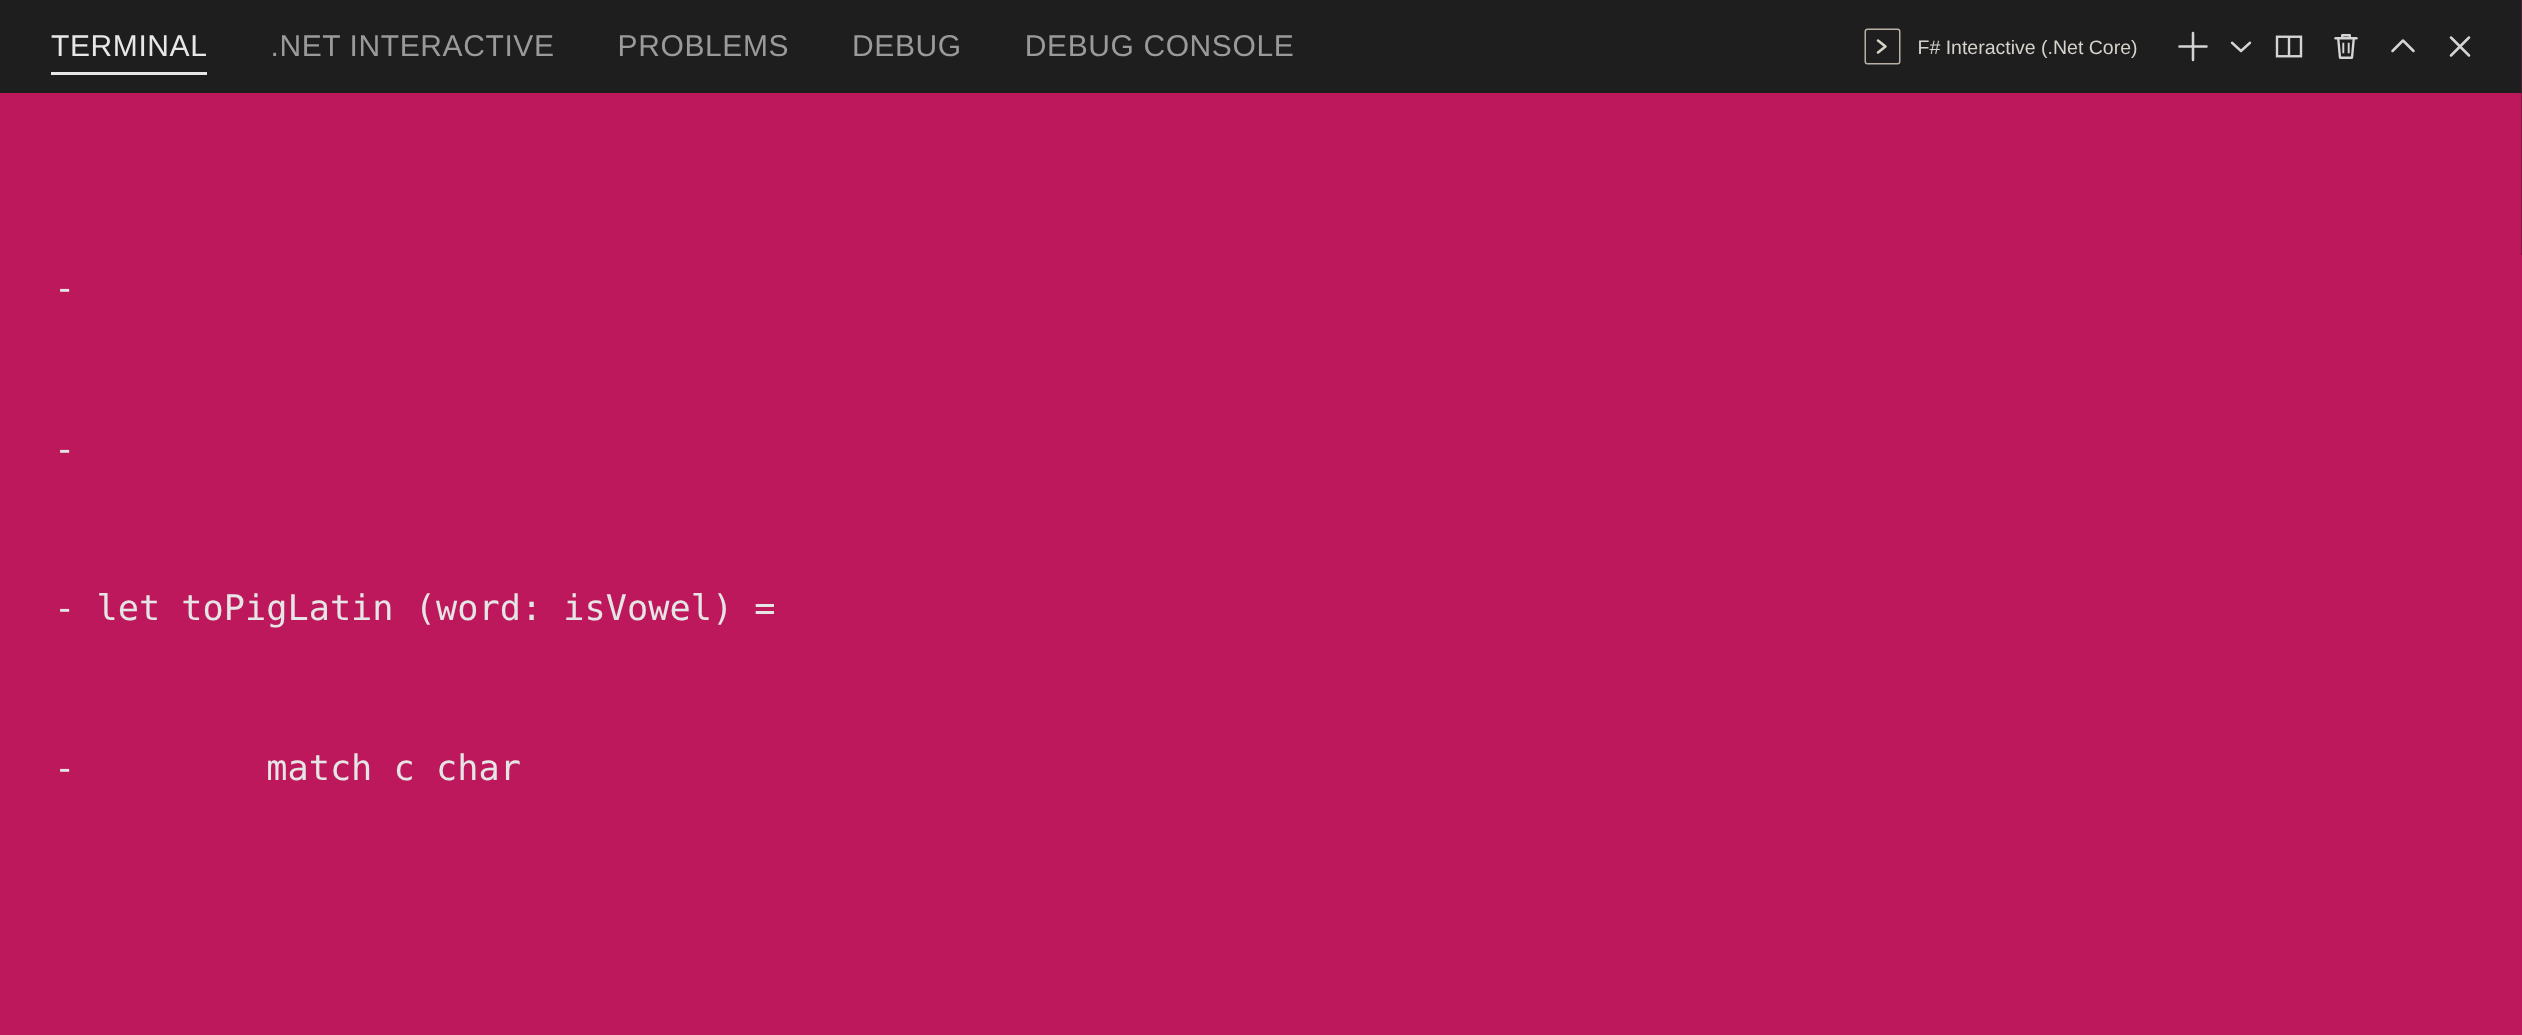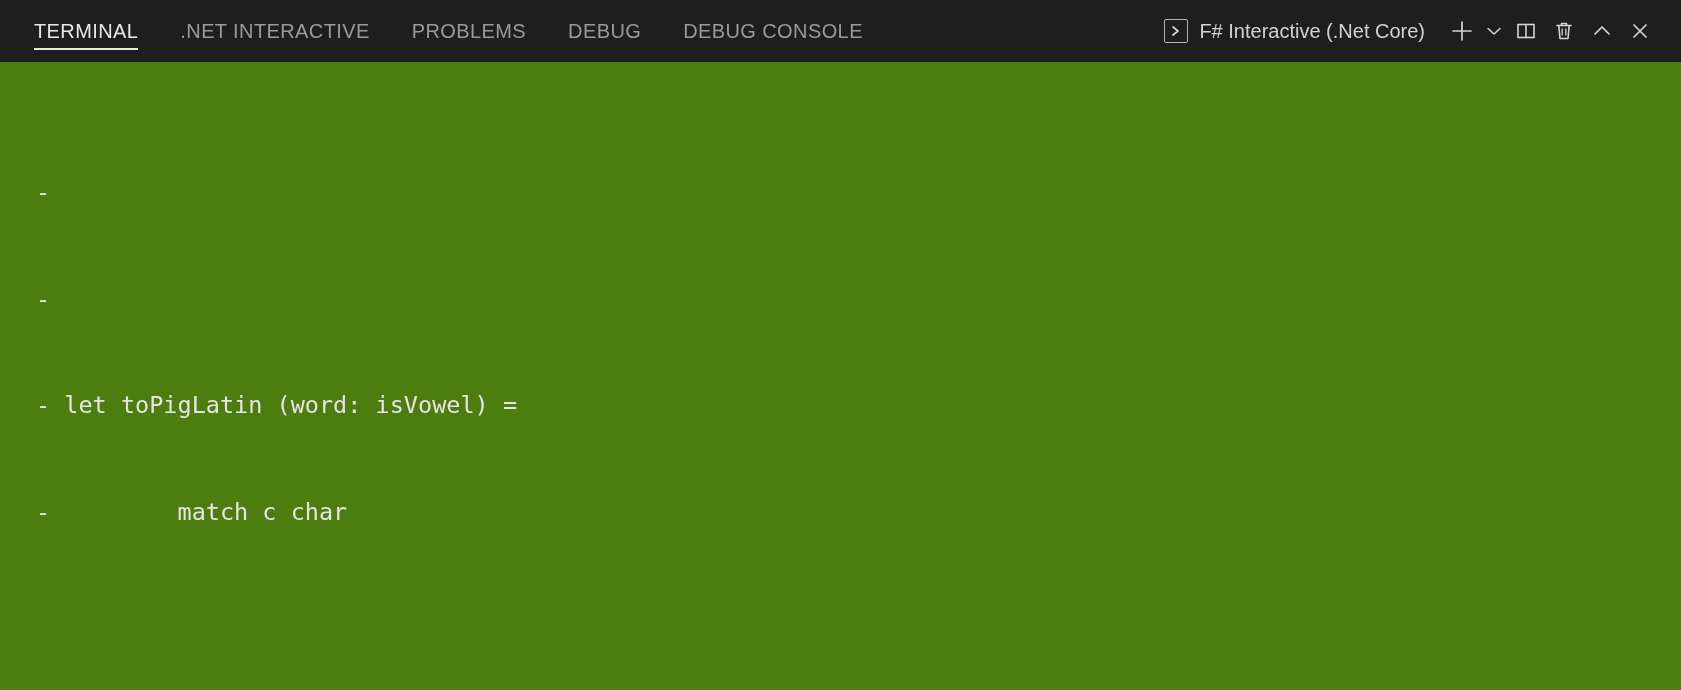--- a/index.html
+++ b/index.html
@@ -13,21 +13,21 @@
     height: 690px;
     overflow: hidden;
     font-family: "Liberation Sans", sans-serif;
     color: #cccccc;
     -webkit-font-smoothing: antialiased;
   }
 
   .panel {
     width: 1681px;
     height: 690px;
-    background: #4d7c0f;
+    background: #be185d;
     display: flex;
     flex-direction: column;
     position: relative;
   }
 
   
   .panel-header {
     height: 62px;
     flex: 0 0 62px;
     display: flex;
@@ -91,21 +91,21 @@
     height: 24px;
     border: 1.6px solid #b9b0a6;
     border-radius: 2px;
     display: flex;
     align-items: center;
     justify-content: center;
     box-sizing: border-box;
   }
   .term-glyph-box svg { display: block; }
   .terminal-name {
-    font-size: 20px;
+    font-size: 13px;
     color: #d6d2cc;
     white-space: nowrap;
   }
 
   .icon-btn {
     width: 38px;
     height: 38px;
     display: flex;
     align-items: center;
     justify-content: center;

